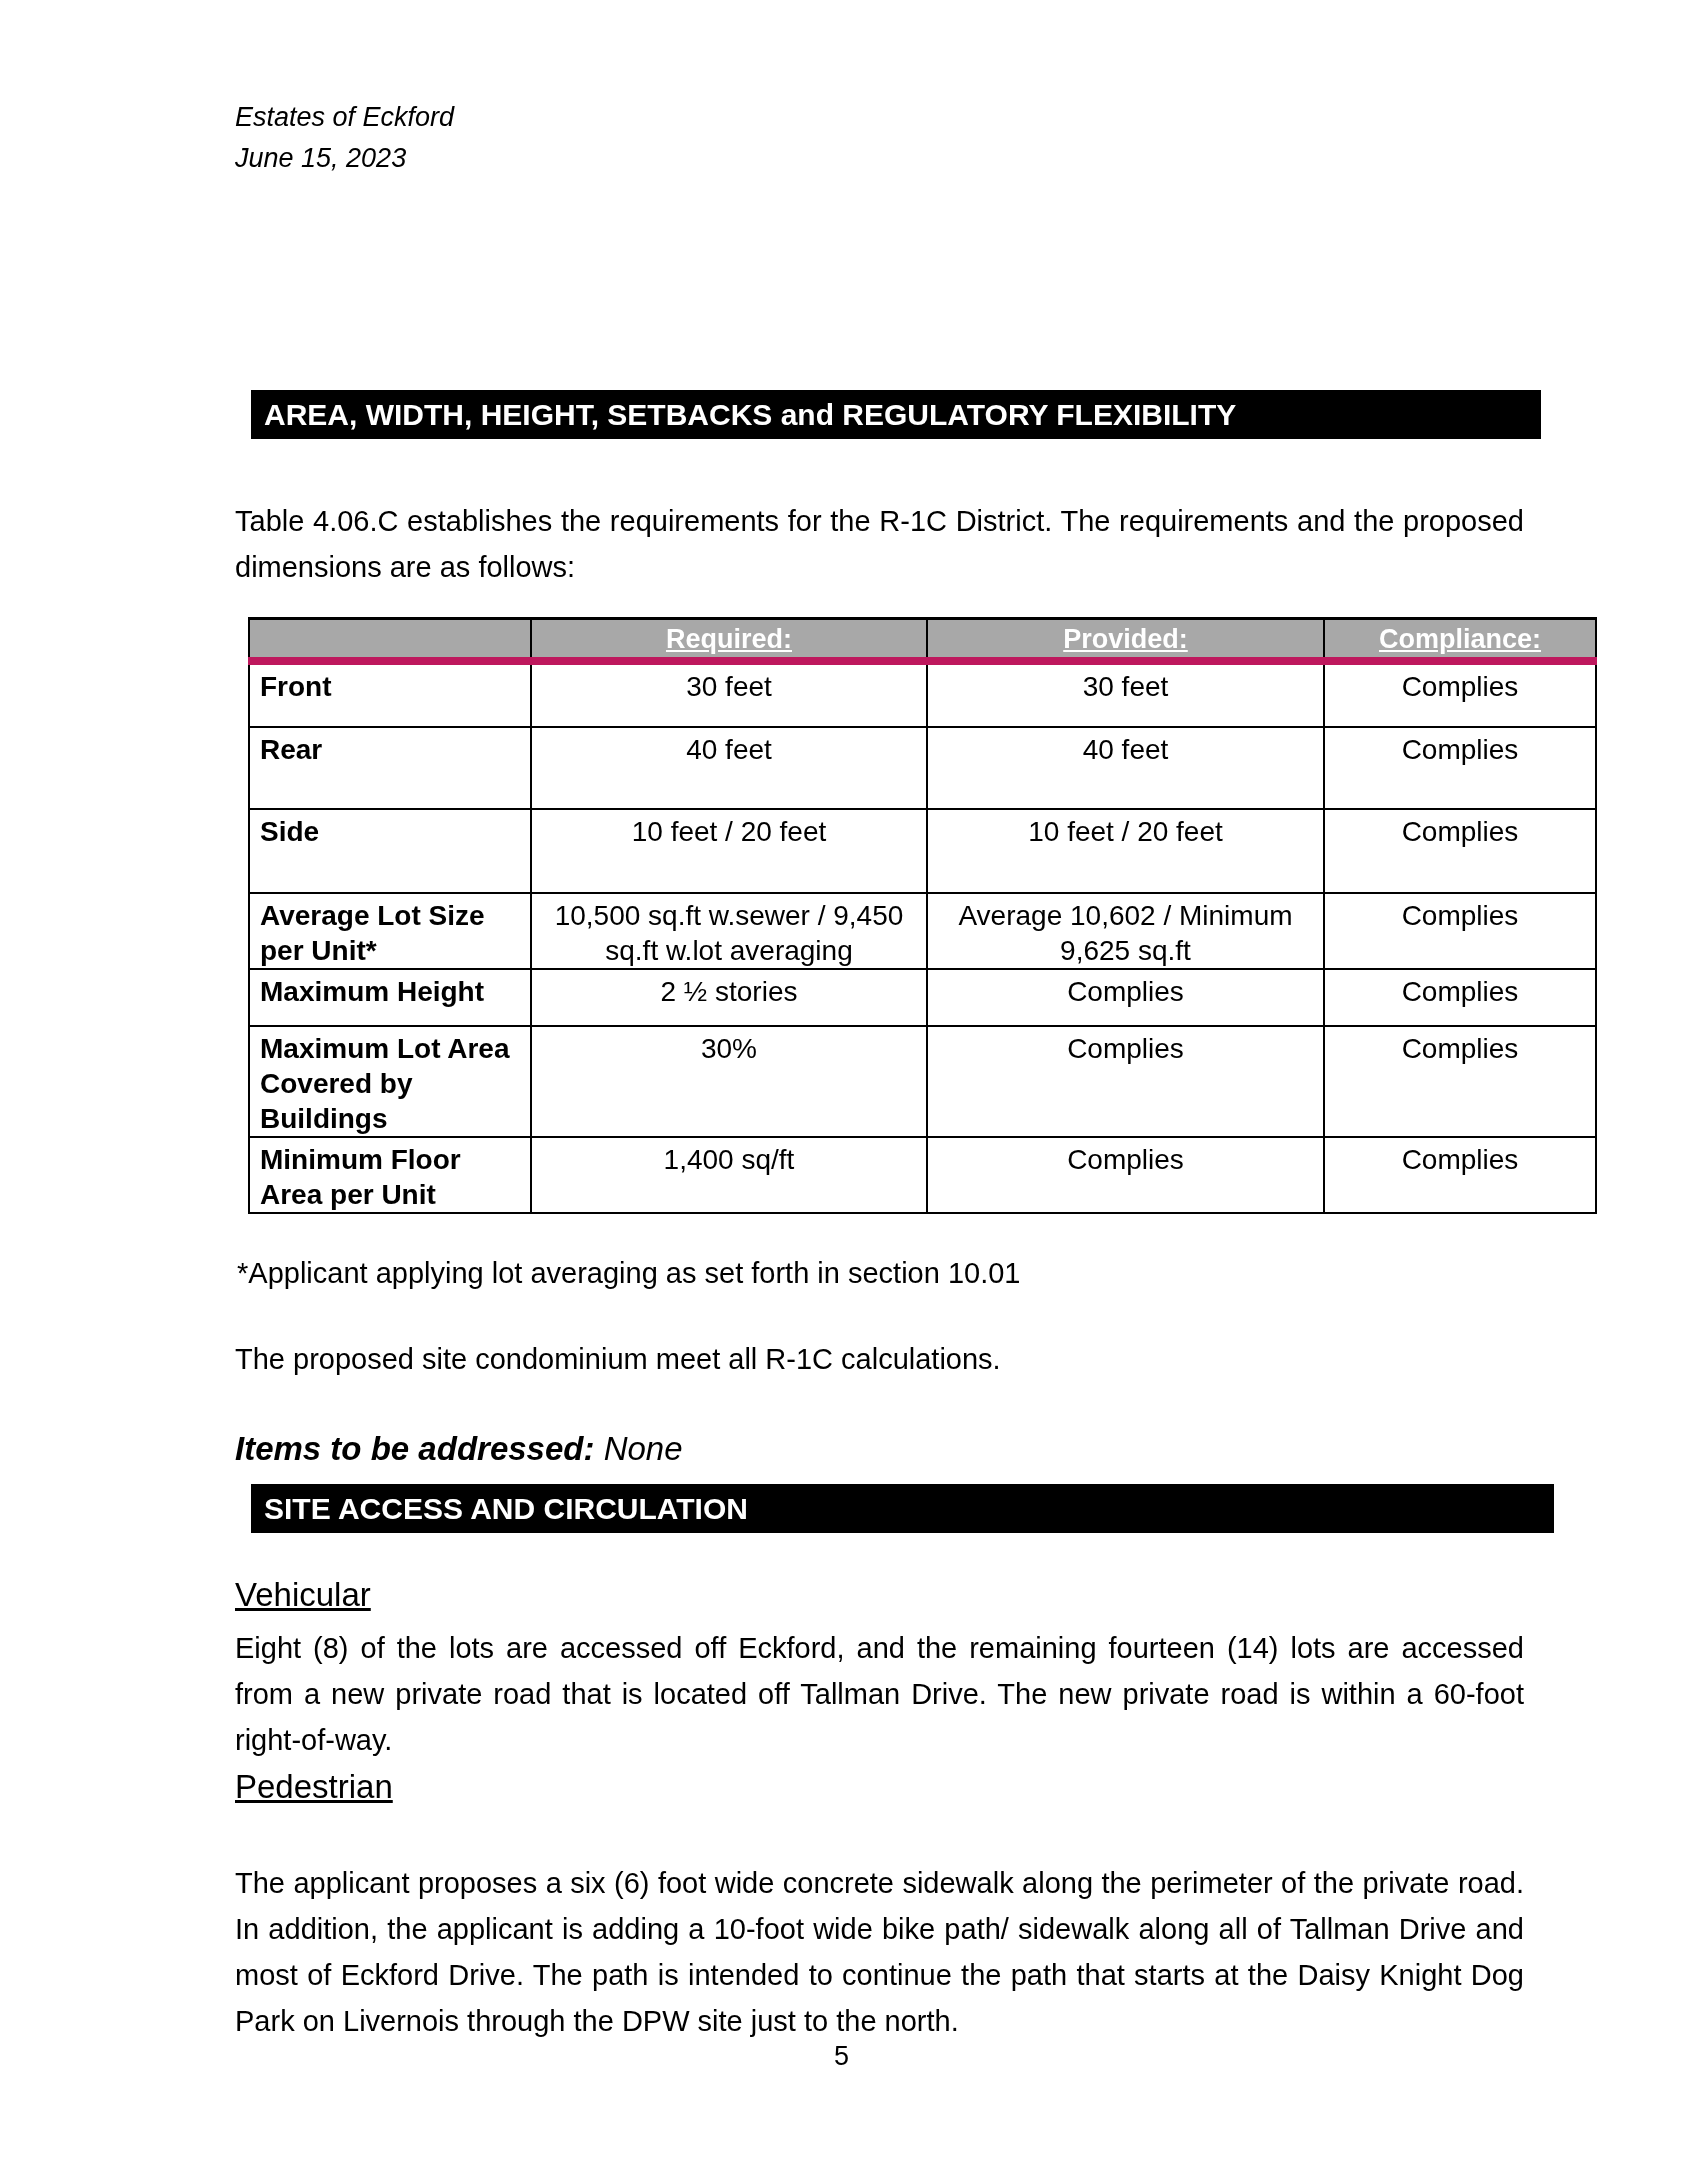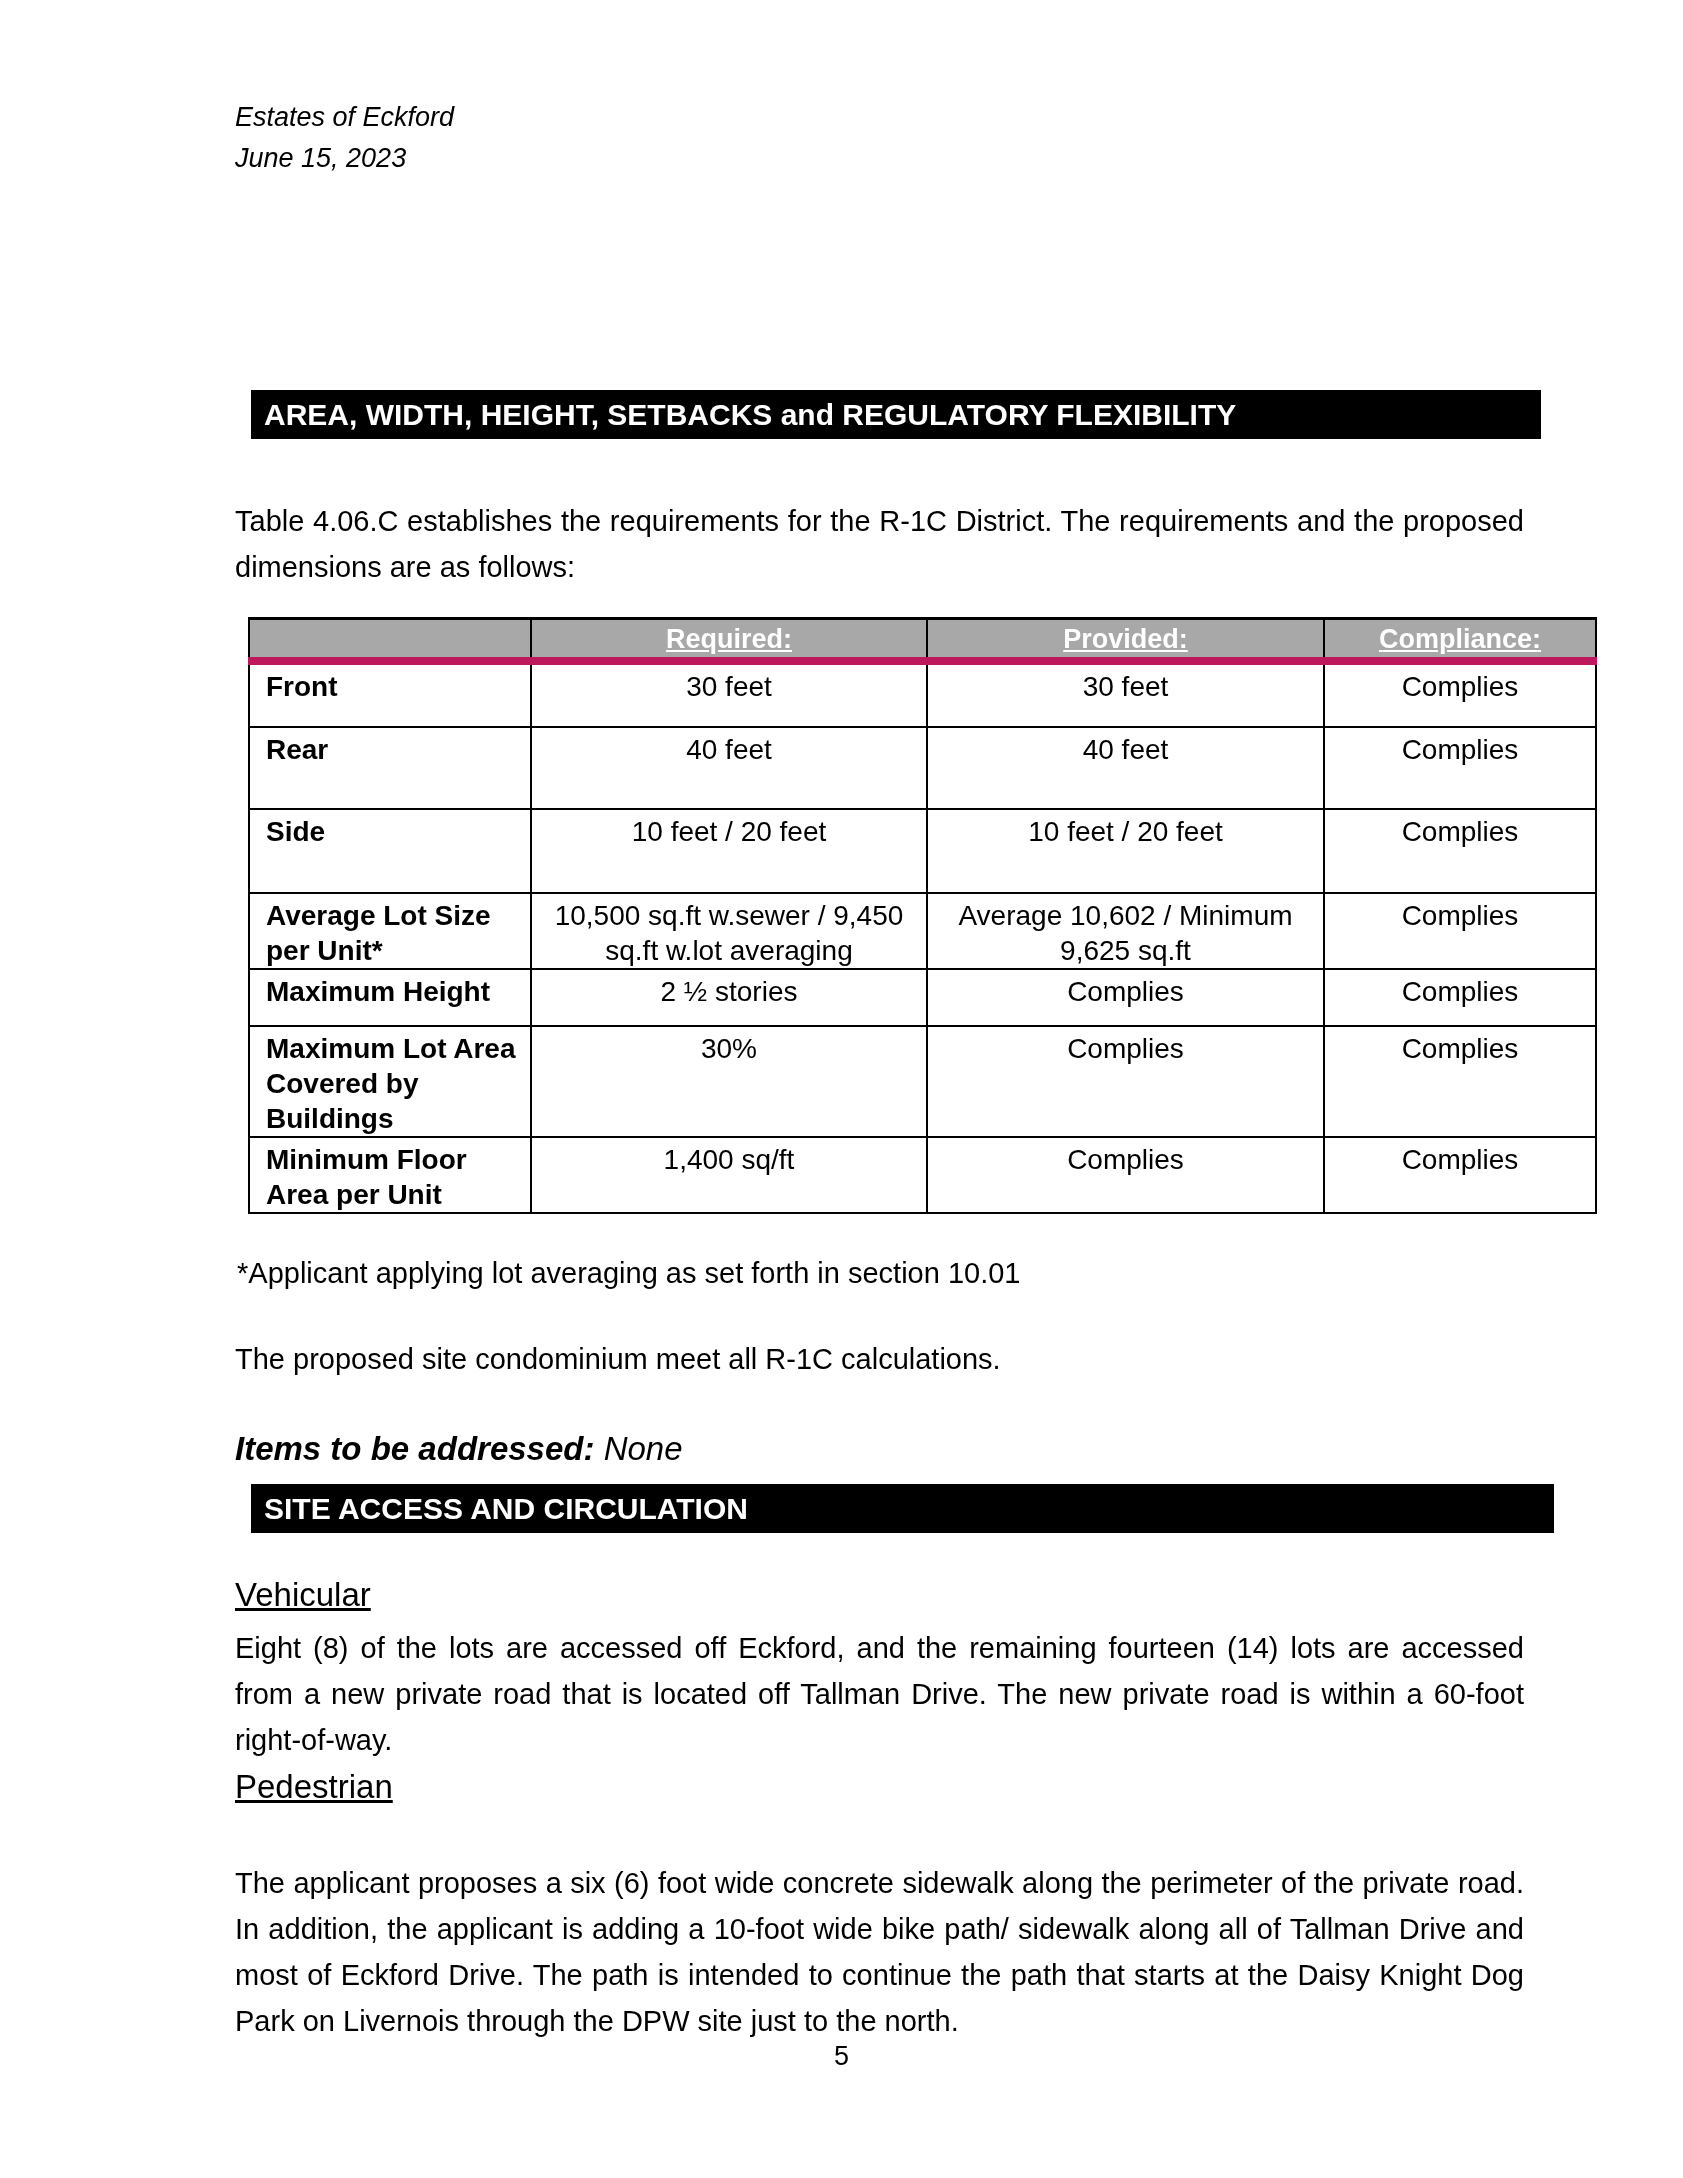--- a/index.html
+++ b/index.html
@@ -64,21 +64,21 @@
     text-decoration: underline;
     text-align: center;
     border-top: 3px solid #000000;
     border-bottom: 8px solid #be185d;
     padding-top: 2px;
     font-size: 27px;
   }
   .req-table .row-label {
     text-align: left;
     font-weight: bold;
-    padding: 4px 6px 0 16px;
+    padding: 4px 6px 0 10px;
     border-radius: 6px;
   }
   .req-table .cell-val {
     text-align: center;
     font-weight: normal;
     padding: 4px 8px 0 8px;
   }
   .footnote { position: absolute; left: 237px; top: 1257px; font-size: 29px; }
   .conclusion { position: absolute; left: 235px; top: 1343px; font-size: 29px; }
   .items-line { position: absolute; left: 235px; top: 1430px; font-size: 33px; }

